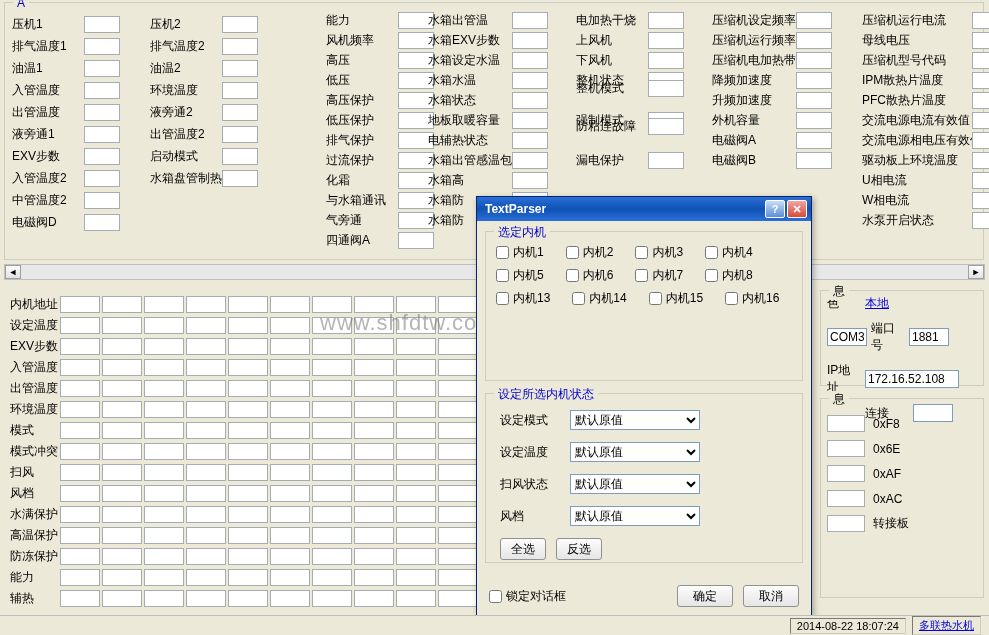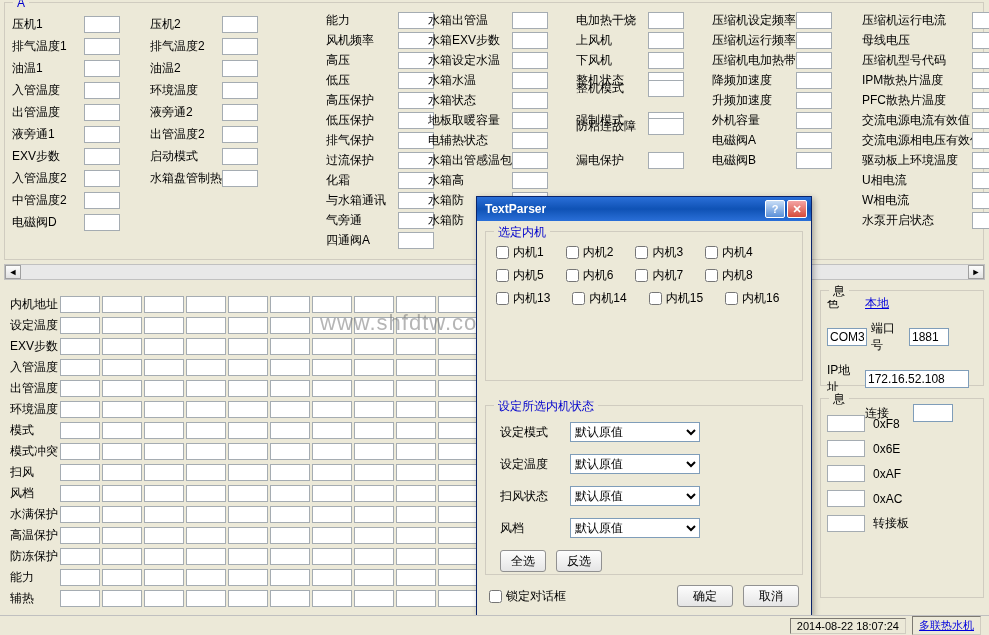--- a/index.html
+++ b/index.html
@@ -678,21 +678,21 @@
     <label>色</label>
     <span class="link">本地</span>
   </div>
   <div class="row">
     <input style="width: 40px;" value="COM3">
     <label>端口号</label>
     <input style="width: 40px;" value="1881">
   </div>
   <div class="row">
     <label>IP地址</label>
-    <input style="width: 104px;" value="172.16.52.108">
+    <input style="width: 94px;" value="172.16.52.108">
   </div>
   <div class="row">
     <label></label>
     <span>连接</span>
     <input style="width: 40px; margin-left: 20px;">
   </div>
 </div>
 
 <div class="rpanel status">
   <span class="gtitle">息</span>
@@ -780,21 +780,21 @@
             <span>内机15</span>
           </label>
           <label class="chk">
             <input type="checkbox" style="">
             <span>内机16</span>
           </label>
         </div>
       </div>
   </div>
 
-  <div class="group" style="left:8px; top:208px; width:318px; height:170px">
+  <div class="group" style="left:8px; top:196px; width:318px; height:170px">
     <span class="gtitle">设定所选内机状态</span>
     <div id="form-host" style="padding-top:10px">
         <div class="form-row">
           <label>设定模式</label>
           <select><option>默认原值</option></select>
         </div>
         <div class="form-row">
           <label>设定温度</label>
           <select><option>默认原值</option></select>
         </div>

